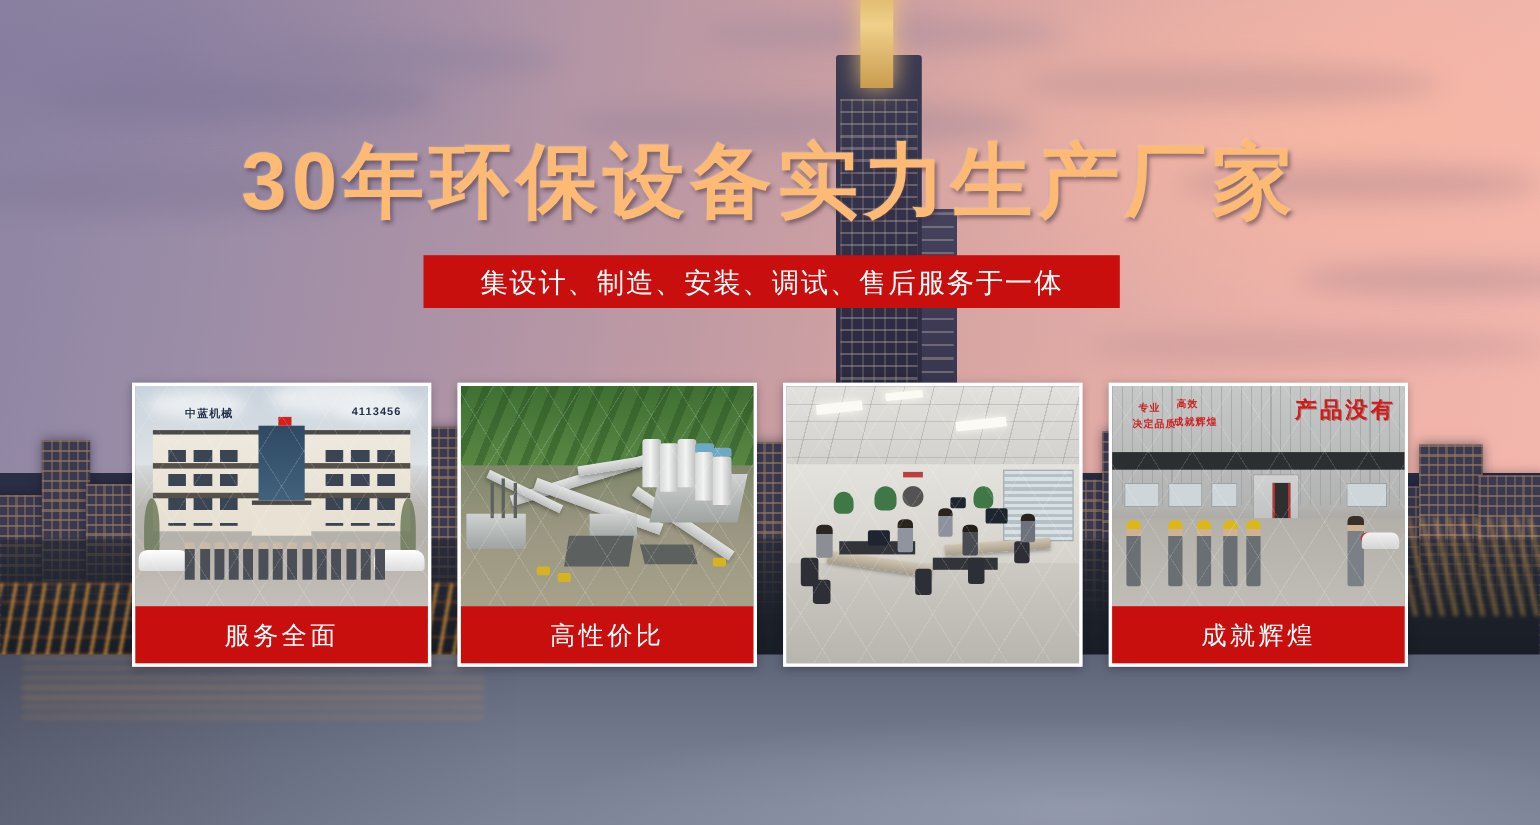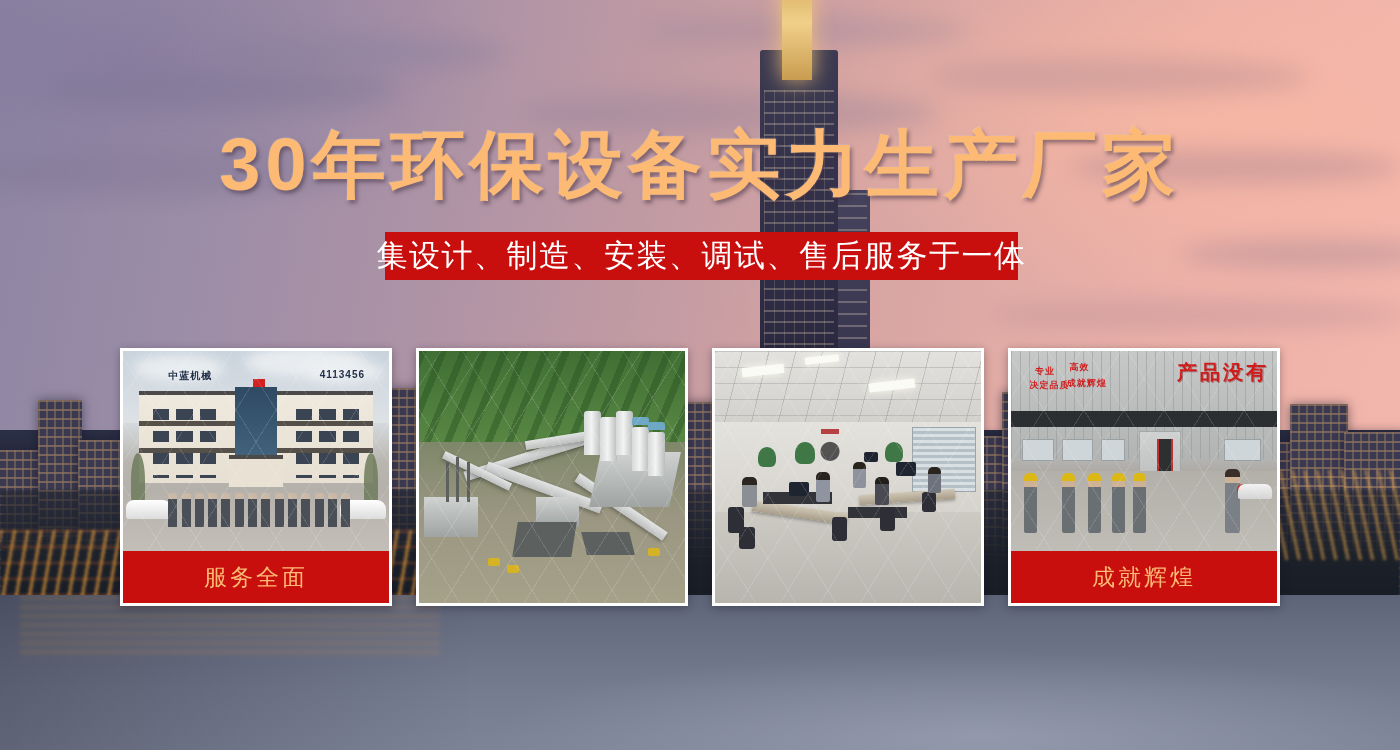--- a/index.html
+++ b/index.html
@@ -156,21 +156,21 @@
   
   .subbar {
     position:absolute;
     left:385px; top:232px;
     width:633px; height:48px;
     background:#c90e0e;
     display:flex; align-items:center; justify-content:center;
   }
   .subbar-text {
     color:#ffffff;
-    font-size:31px;
+    font-size:25px;
     font-weight:normal;
     letter-spacing:1.5px;
     white-space:nowrap;
   }
 
   
   .cards {
     position:absolute;
     left:120px; top:348px;
     width:1160px; height:258px;
@@ -189,21 +189,21 @@
   .card-photo {
     flex:1 1 auto;
     position:relative;
     overflow:hidden;
     background:#9aa0aa;
   }
   .card-caption {
     height:52px;
     flex:0 0 52px;
     background:#c90e0e;
-    color:#fdba74;
+    color:#ffffff;
     font-size:23px;
     letter-spacing:3px;
     display:flex; align-items:center; justify-content:center;
     white-space:nowrap;
   }
   .wm {
     position:absolute; inset:0;
     background-image:
       repeating-linear-gradient(58deg,  rgba(255,255,255,.13) 0 1px, rgba(0,0,0,0) 1px 34px),
       repeating-linear-gradient(-58deg, rgba(255,255,255,.13) 0 1px, rgba(0,0,0,0) 1px 34px);
@@ -513,20 +513,21 @@
           <div class="p2-dark" style="left:10%; top:44%; width:3px; height:16%;"></div>
           <div class="p2-dark" style="left:14%; top:42%; width:3px; height:18%;"></div>
           <div class="p2-dark" style="left:18%; top:44%; width:3px; height:16%;"></div>
 
           <div class="p2-yellow" style="left:26%; top:82%;"></div>
           <div class="p2-yellow" style="left:33%; top:85%;"></div>
           <div class="p2-yellow" style="left:86%; top:78%;"></div>
         </div>
         <div class="wm"></div>
       </div>
+      <div class="card-caption">高性价比</div>
     </div>
 
     <div class="card">
       <div class="card-photo">
         <div class="p3">
           <div class="p3-ceil"></div>
           <div class="p3-light" style="left:10%; top:6%;  width:42px; height:9px; transform:rotate(-6deg);"></div>
           <div class="p3-light" style="left:58%; top:12%; width:46px; height:9px; transform:rotate(-6deg);"></div>
           <div class="p3-light" style="left:34%; top:2%;  width:34px; height:7px; transform:rotate(-6deg);"></div>
           <div class="p3-wall"></div>

